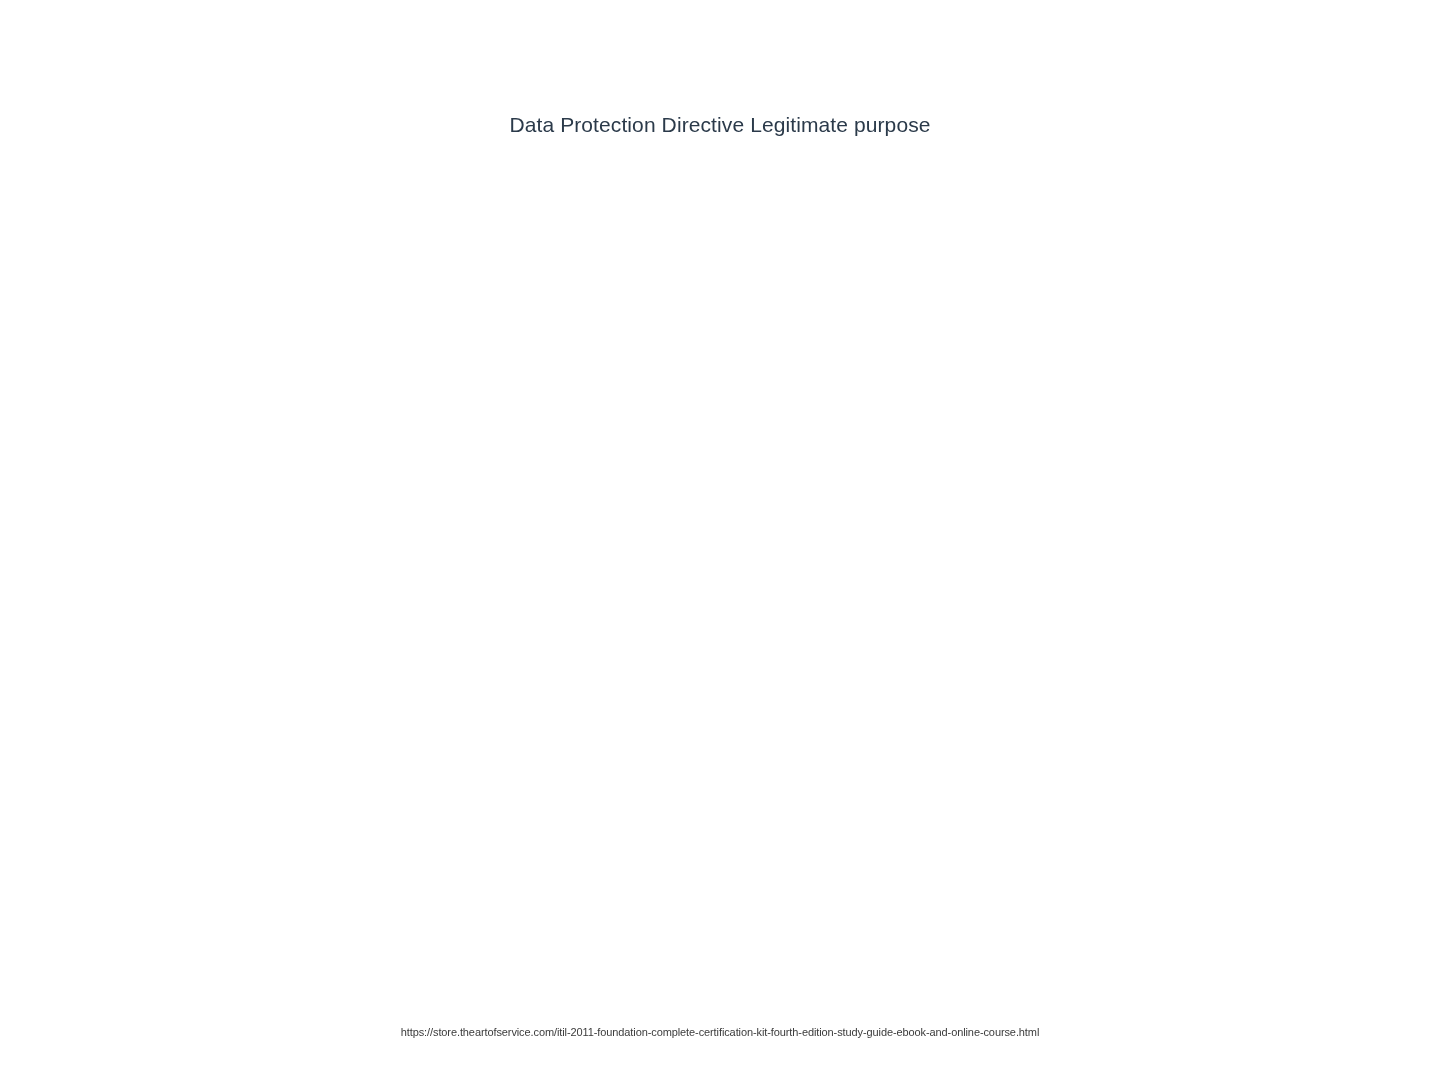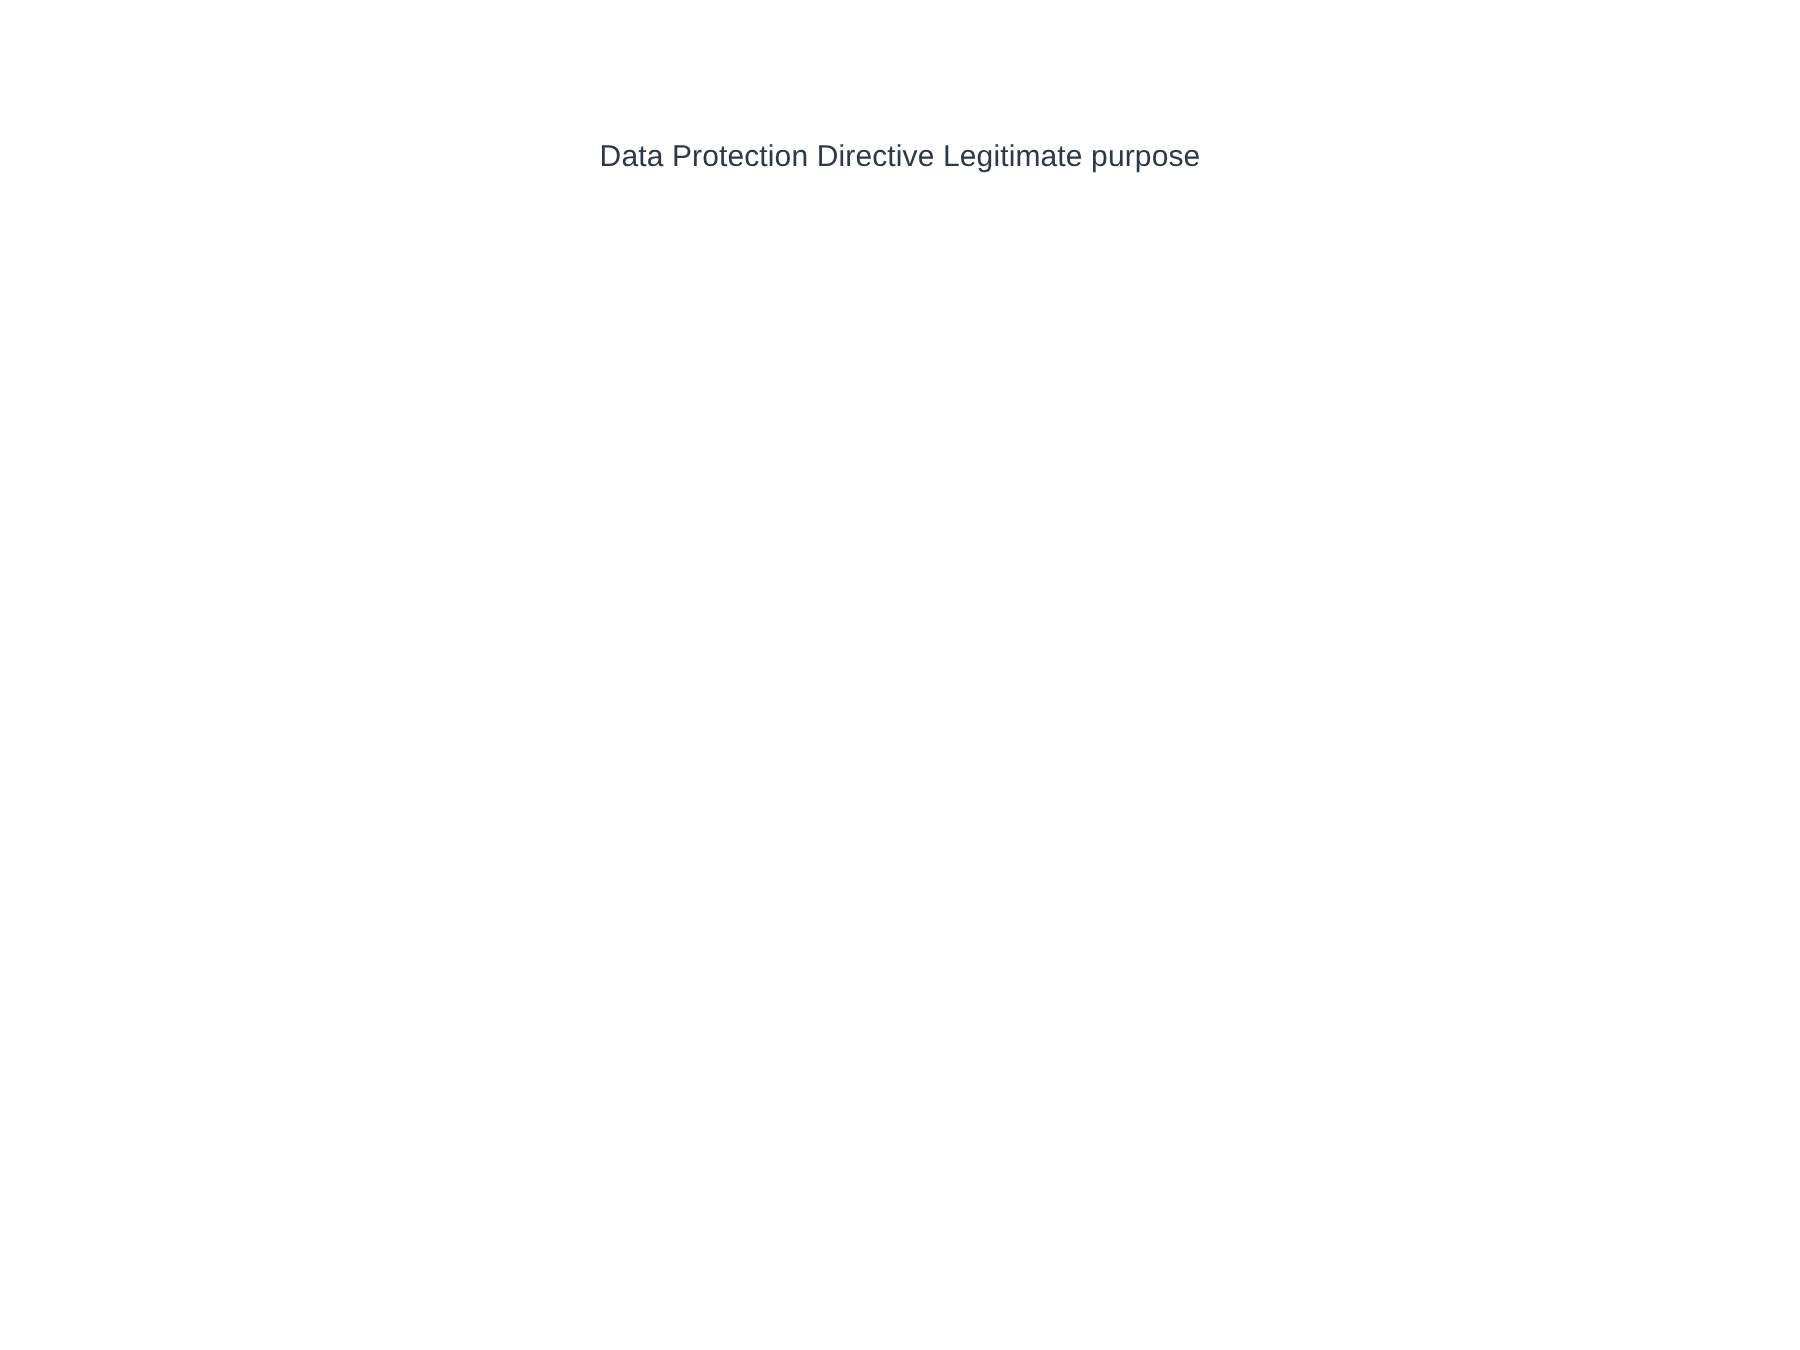--- a/index.html
+++ b/index.html
@@ -18,21 +18,21 @@
     width: 1440px;
     height: 1080px;
     box-sizing: border-box;
   }
   .slide-title {
     position: absolute;
     top: 112px;
     left: 0;
     width: 1440px;
     text-align: center;
-    font-size: 24px;
+    font-size: 21px;
     line-height: 1.2;
     color: #2b3a4a;
     font-weight: 400;
     letter-spacing: 0.1px;
   }
   .slide-body {
     position: absolute;
     top: 268px;
     left: 120px;
     width: 1200px;
@@ -54,14 +54,15 @@
   }
 </style>
 </head>
 <body>
 
 <div class="slide">
 
   <div class="slide-title">Data Protection Directive Legitimate purpose</div>
 
 
+  <div class="slide-footer">https://store.theartofservice.com/itil-2011-foundation-complete-certification-kit-fourth-edition-study-guide-ebook-and-online-course.html</div>
 
 </div>
 
 </body></html>

